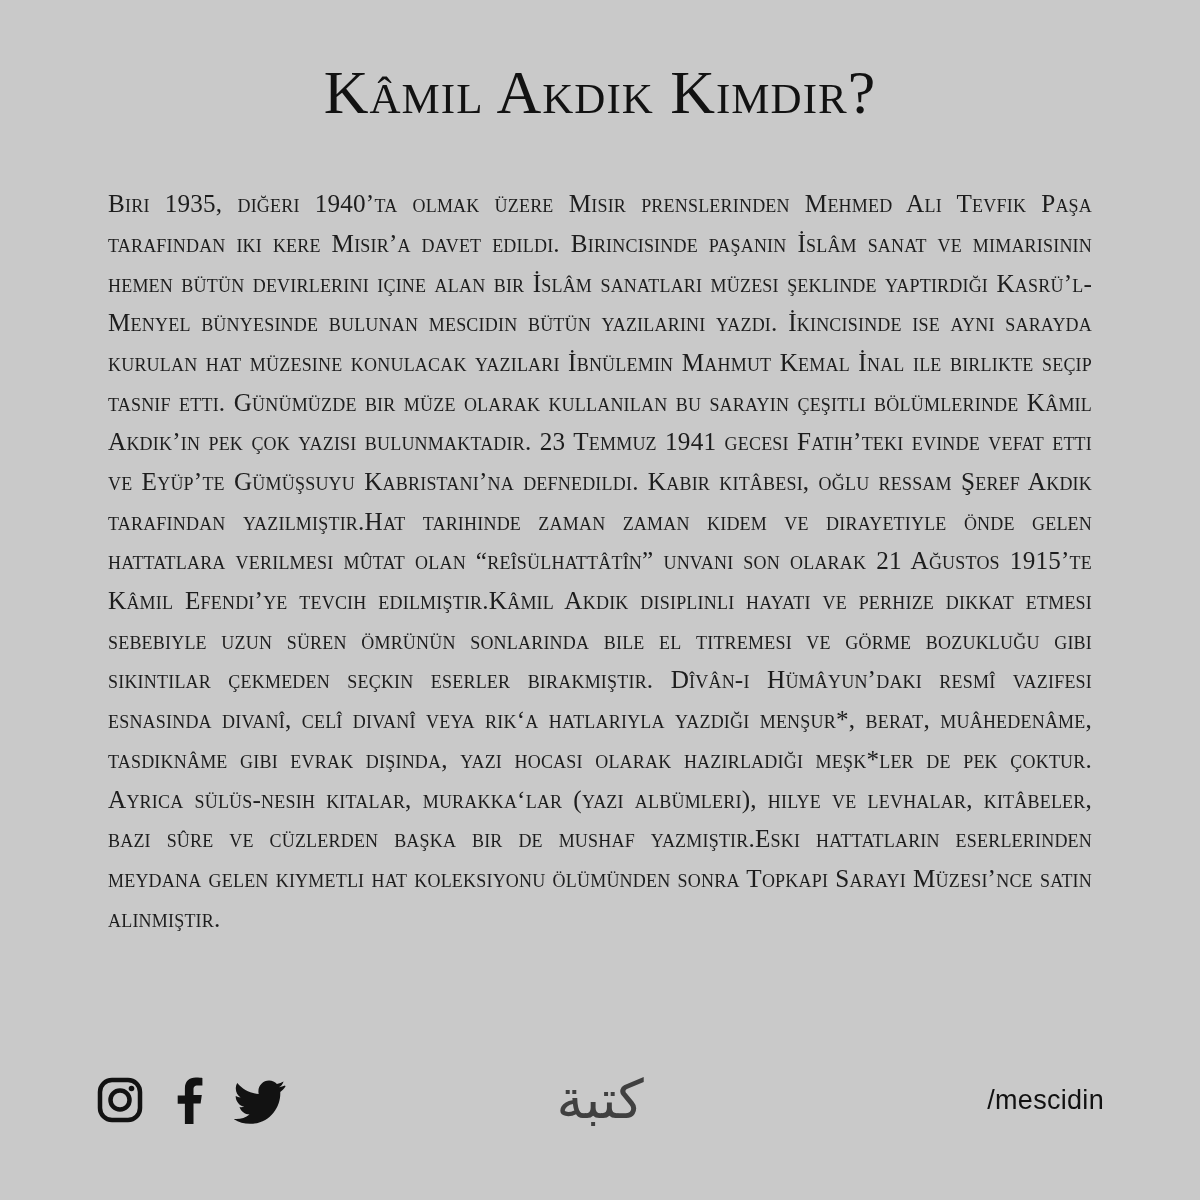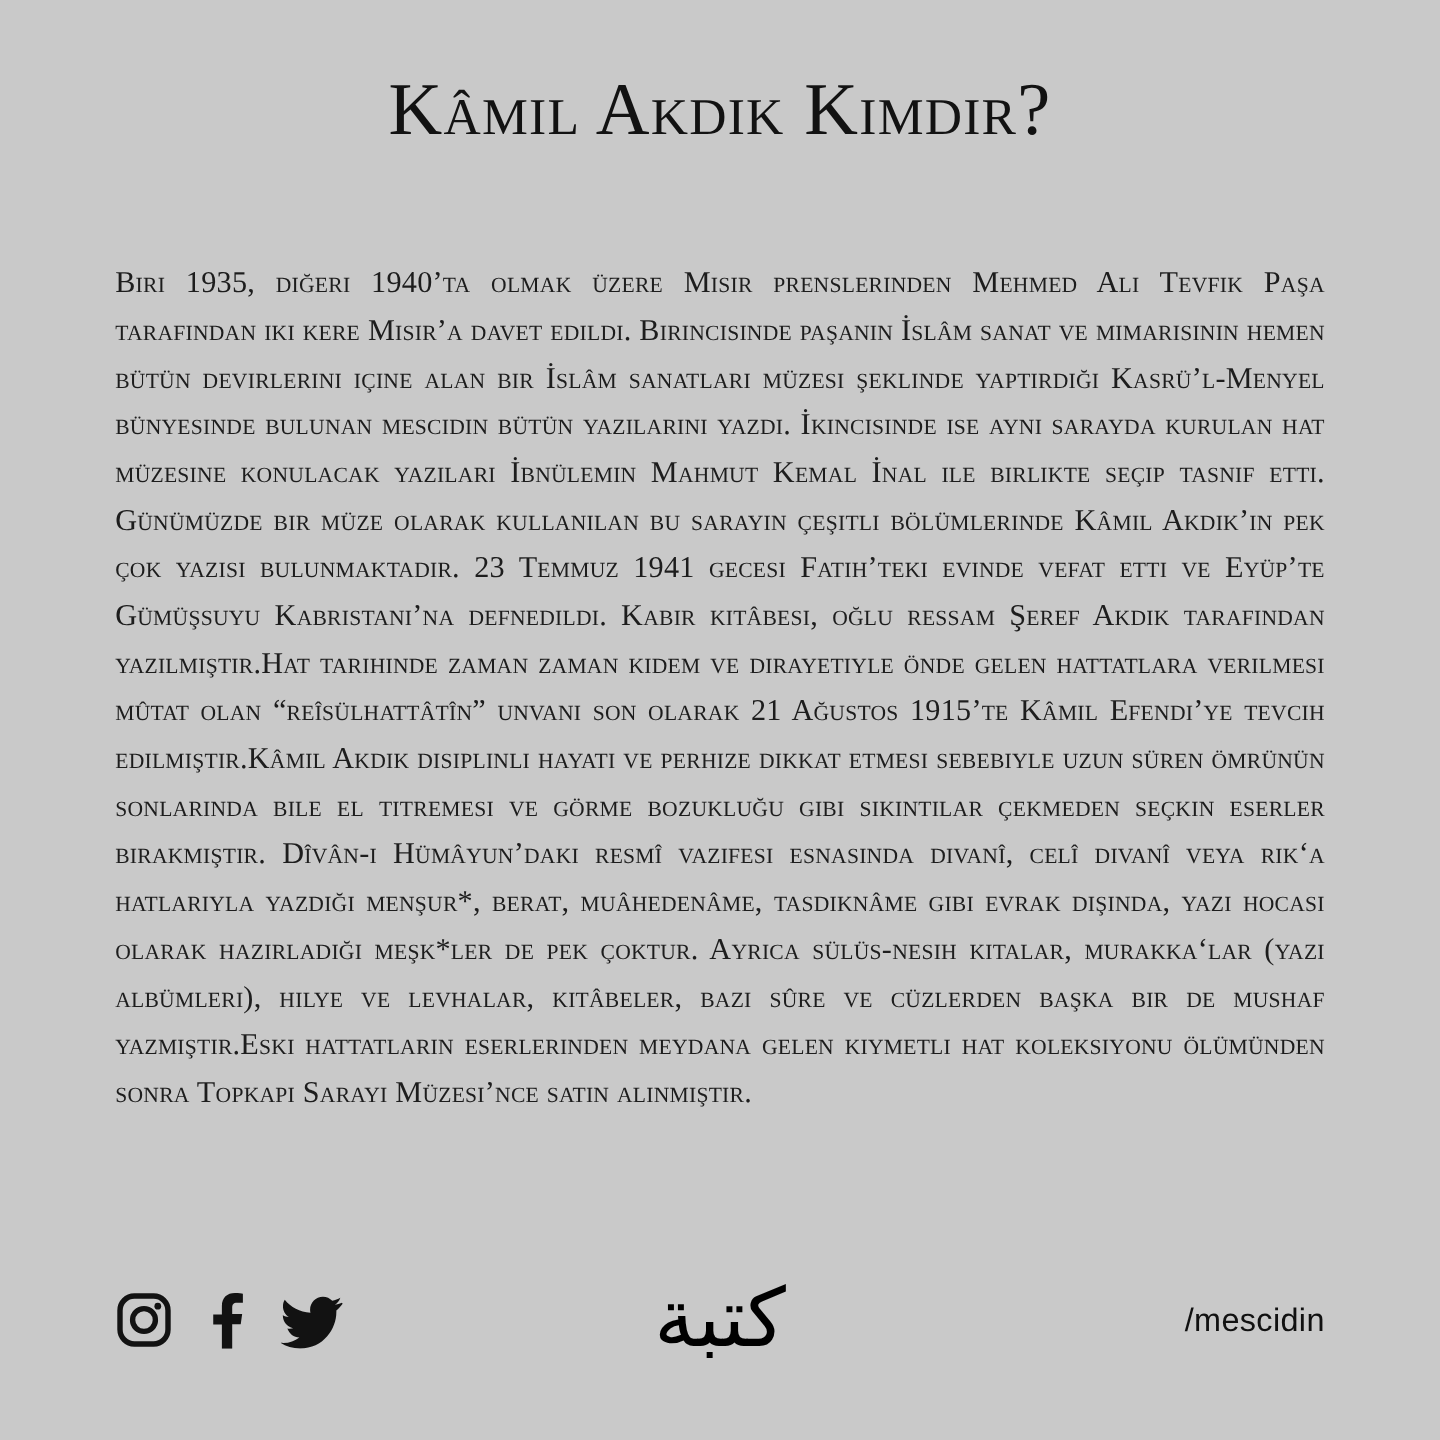--- a/index.html
+++ b/index.html
@@ -15,21 +15,20 @@
     overflow: hidden;
   }
   .card {
     position: relative;
     width: 1200px;
     height: 1200px;
     box-sizing: border-box;
     padding: 58px 96px 0 96px;
     display: flex;
     flex-direction: column;
-    gap: 44px;
   }
   .title {
     text-align: center;
     font-family: "Liberation Serif", serif;
     font-size: 62px;
     font-variant: small-caps;
     letter-spacing: 1px;
     font-weight: 400;
     margin: 0 0 46px 0;
     color: #121212;
@@ -37,21 +36,21 @@
   }
   .body-text {
     font-family: "Liberation Serif", serif;
     font-size: 25.2px;
     font-variant: small-caps;
     letter-spacing: 0.2px;
     line-height: 1.575;
     text-align: justify;
     text-justify: inter-word;
     color: #1d1d1d;
-    margin: 0;
+    margin: 12px;
     hyphens: none;
   }
   .footer {
     position: absolute;
     left: 0;
     right: 0;
     bottom: 54px;
     height: 92px;
     padding: 0 96px;
     box-sizing: border-box;
@@ -66,22 +65,22 @@
   }
   .social svg {
     display: block;
   }
   .logo {
     position: absolute;
     left: 50%;
     top: 50%;
     transform: translate(-50%, -50%);
     font-family: "DejaVu Sans", sans-serif;
-    font-size: 68px;
-    color: #000000;
+    font-size: 54px;
+    color: #404040;
     line-height: 1;
     direction: rtl;
   }
   .handle {
     font-family: "Liberation Sans", sans-serif;
     font-size: 27px;
     color: #111;
     letter-spacing: 0.3px;
   }
 </style>

